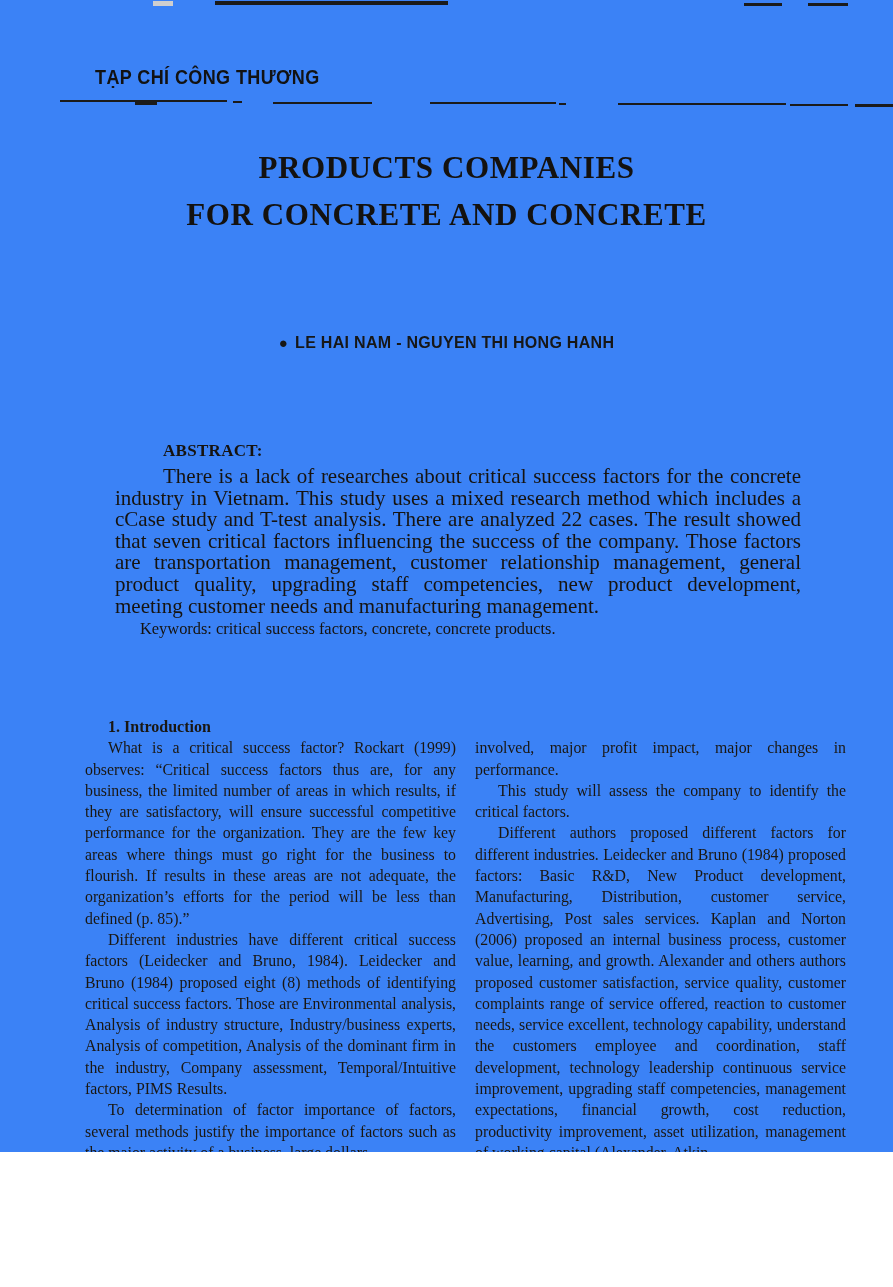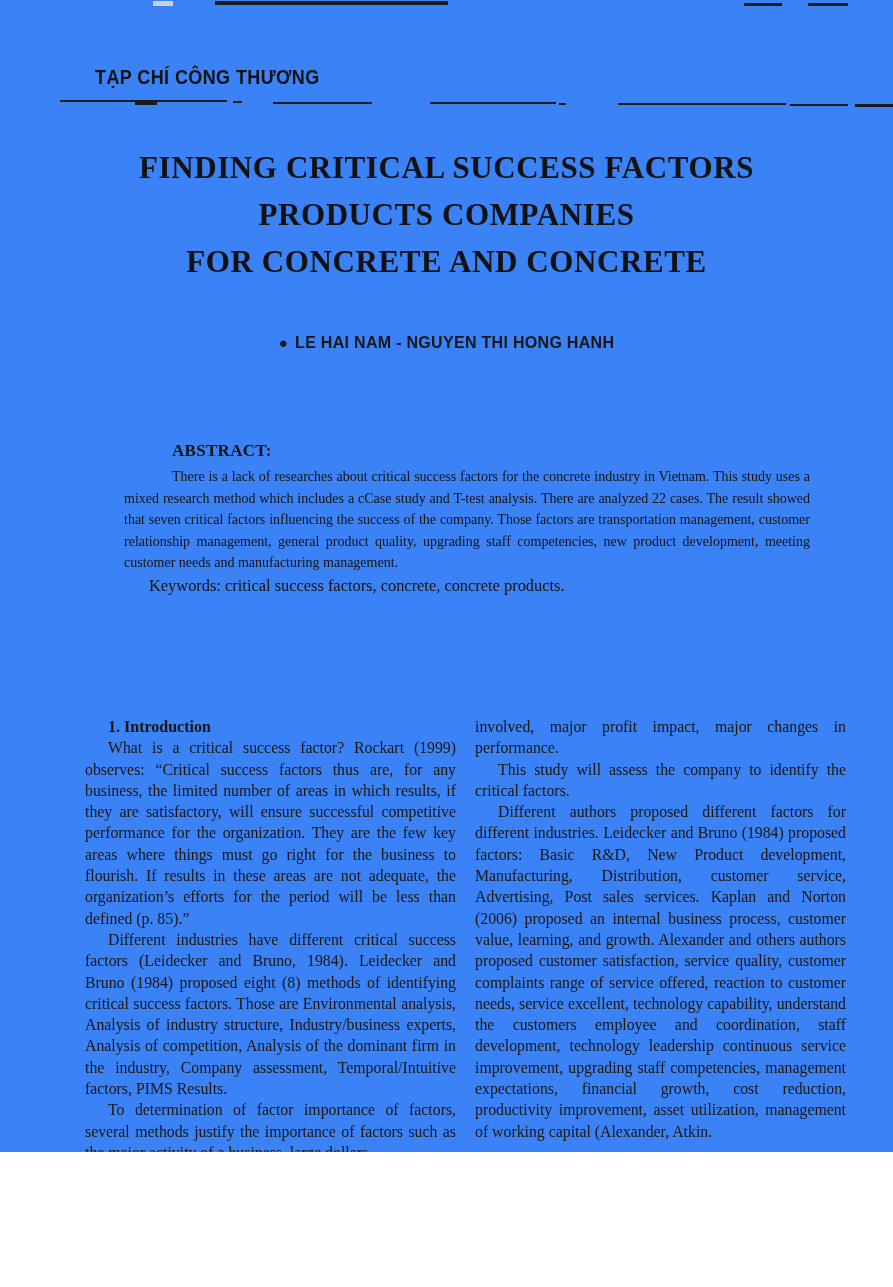--- a/index.html
+++ b/index.html
@@ -32,39 +32,39 @@
   .authors {
     position:absolute; top:334px; left:0; width:100%;
     text-align:center;
     font-family:"Liberation Sans", sans-serif;
     font-weight:bold; font-size:16px; letter-spacing:0.3px;
     color:#171717;
   }
   .authors .bullet { font-size:15px; margin-right:7px; }
 
   .abstract {
-    position:absolute; top:441px; left:124px; width:686px;
+    position:absolute; top:441px; left:115px; width:686px;
   }
   .abstract-heading {
     font-weight:bold; font-size:17px; margin:0 0 5px 48px;
     letter-spacing:0.3px;
   }
   .abstract-text {
-    margin:0; font-size:14px; line-height:21.6px;
+    margin:0; font-size:21px; line-height:21.6px;
     text-align:justify; text-indent:48px;
   }
   .keywords {
     margin:1px 0 0 0; font-size:16.4px; line-height:21.6px;
     text-indent:25px;
   }
   .bold { font-weight:normal; }
 
   .columns {
     position:absolute; top:716px; left:85px; width:761px;
-    display:flex; gap:19px;
+    display:flex; gap:19px;align-items:flex-end;
   }
   .col {
     width:371px; font-size:15.8px; line-height:21.3px;
     text-align:justify; color:#1a1712;
   }
   .col p { margin:0; text-indent:23px; }
   .col p.no-indent { text-indent:0; }
   .section-heading {
     font-weight:bold; margin:0; text-indent:23px; font-size:16px;
   }
@@ -92,21 +92,20 @@
   <div class="hline" style="top:101px; left:135px; width:22px;  height:4px;"></div>
   <div class="hline" style="top:101px; left:233px; width:9px;   height:2px;"></div>
   <div class="hline" style="top:102px; left:273px; width:99px;  height:2px;"></div>
   <div class="hline" style="top:102px; left:430px; width:126px; height:2px;"></div>
   <div class="hline" style="top:103px; left:559px; width:7px;   height:2px;"></div>
   <div class="hline" style="top:103px; left:618px; width:168px; height:2px;"></div>
   <div class="hline" style="top:104px; left:790px; width:58px;  height:2px;"></div>
   <div class="hline" style="top:104px; left:855px; width:38px;  height:3px;"></div>
 
   <div class="title">
-    <div>FINDING CRITICAL SUCCESS FACTORS</div>
     <div>PRODUCTS COMPANIES</div>
     <div>FOR CONCRETE AND CONCRETE</div>
   </div>
 
   <div class="authors">
     <span class="bullet">●</span><span>LE HAI NAM - NGUYEN THI HONG HANH</span>
   </div>
 
   <div class="abstract">
     <div class="abstract-heading">ABSTRACT:</div>

